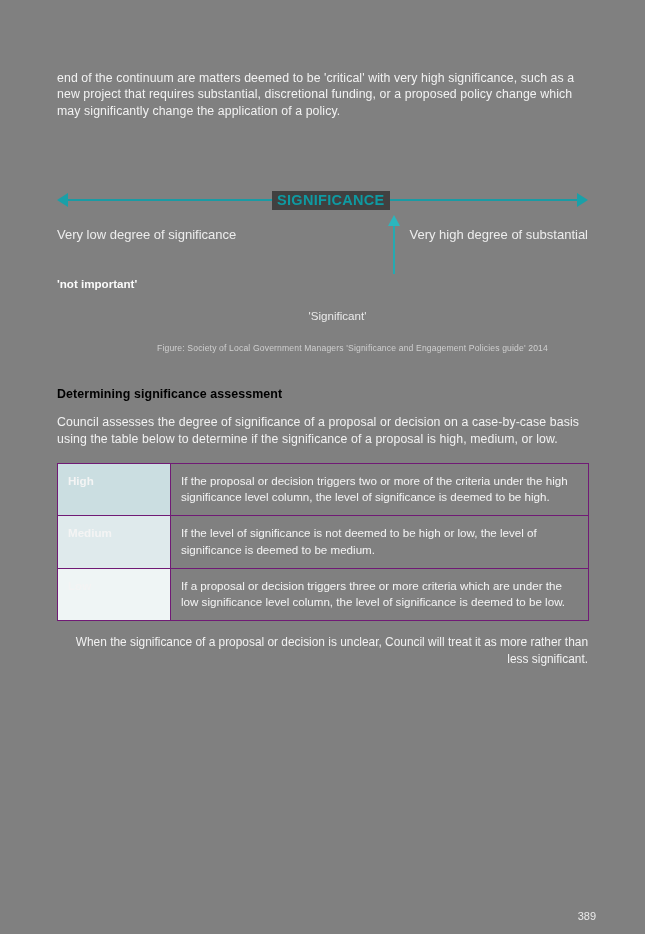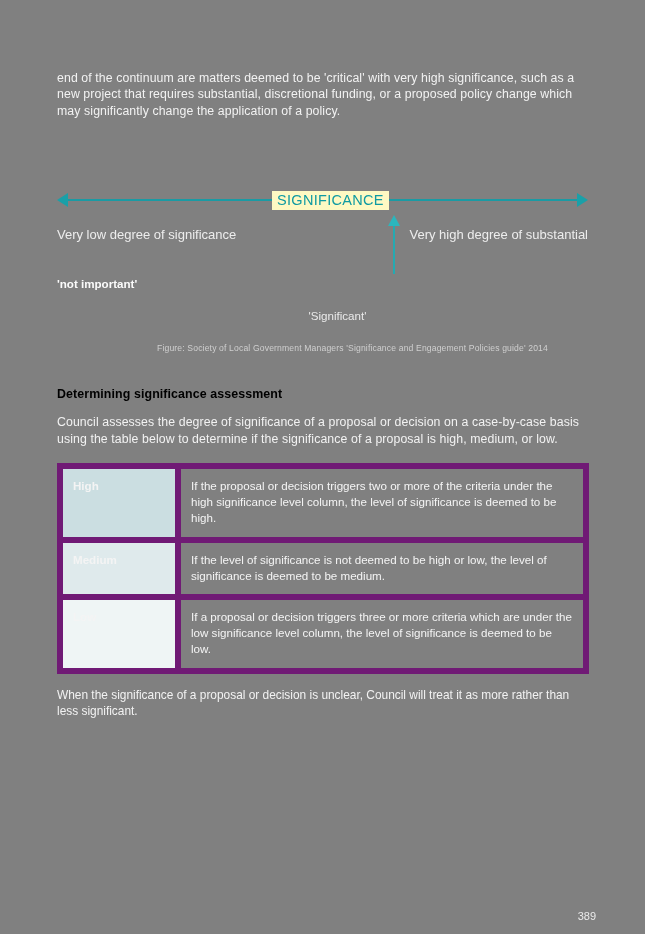--- a/index.html
+++ b/index.html
@@ -67,24 +67,24 @@
     width: 0;
     height: 0;
     border-top: 7px solid transparent;
     border-bottom: 7px solid transparent;
     border-left: 11px solid #1aa0a8;
   }
   .sig-label {
     position: absolute;
     left: 215px;
     top: 62px;
-    background: #fef9c3;
+    background: #404040;
     color: #0f9aa2;
     font-size: 14.5px;
-    font-weight: 400;
+    font-weight: 700;
     padding: 1px 5px 2px 5px;
     letter-spacing: 0.3px;
     white-space: nowrap;
   }
   .v-arrow-stem {
     position: absolute;
     left: 336px;
     top: 95px;
     width: 2px;
     height: 50px;
@@ -149,21 +149,21 @@
   }
 
   
   table.sig-table {
     margin-top: 16px;
     border-collapse: collapse;
     width: 532px;
     table-layout: fixed;
   }
   table.sig-table td {
-    border: 6px solid #701a75;
+    border: 1px solid #701a75;
     vertical-align: top;
     padding: 9px 10px 10px 10px;
     font-size: 11.6px;
     line-height: 16.2px;
     color: #f4f4f4;
   }
   td.level-cell {
     width: 92px;
     font-weight: bold;
     color: #1c1c1c;
@@ -171,20 +171,21 @@
   td.level-high { background: #cbdee1; }
   td.level-medium { background: #dfeaec; }
   td.level-low { background: #eff5f5; }
   td.desc-cell { background: transparent; }
 
   p.closing-text {
     margin: 13px 0 0 0;
     font-size: 11.9px;
     line-height: 16.6px;
     color: #f2f2f2;
+    text-align: right;
   }
 
   .page-number {
     position: absolute;
     right: 49px;
     bottom: 12px;
     font-size: 11px;
     color: #eaeaea;
   }
 </style>

